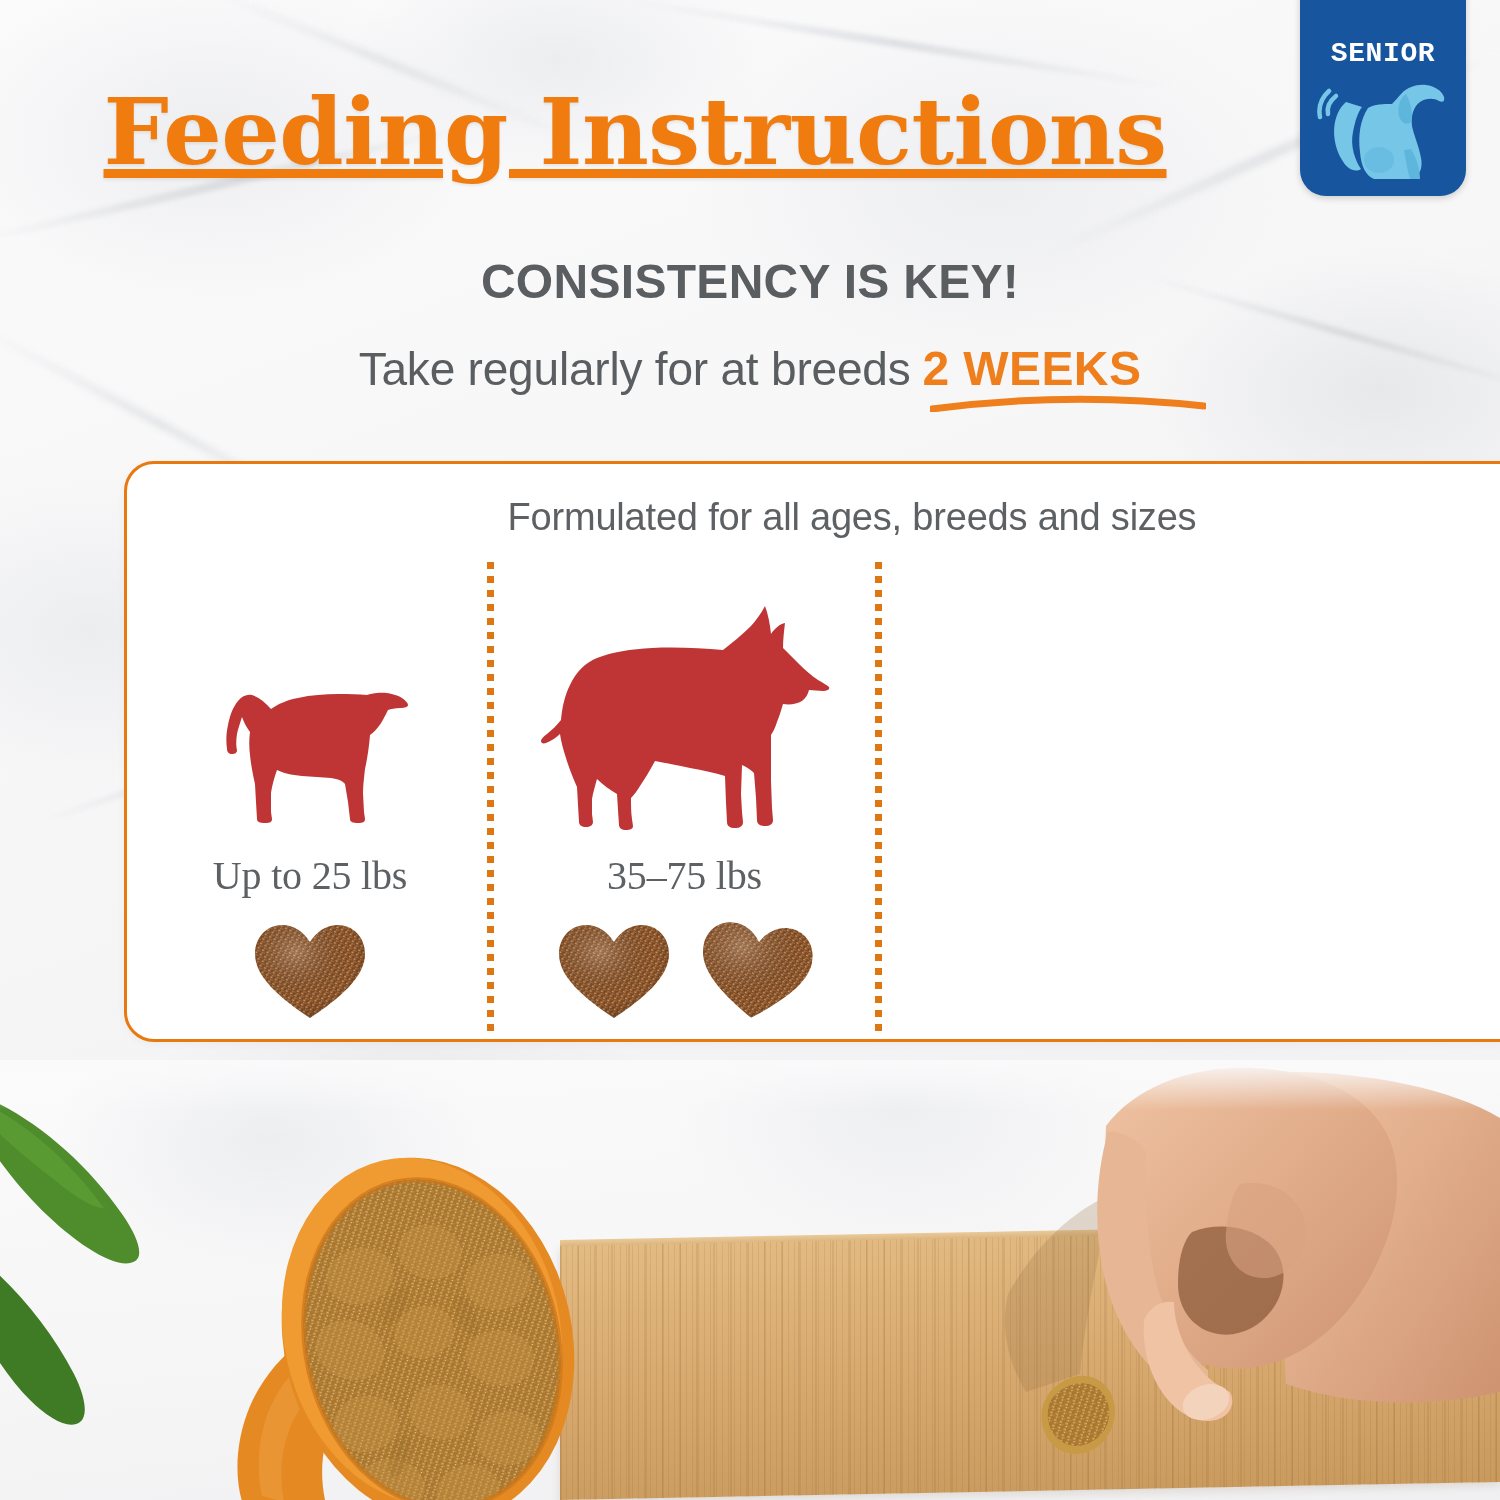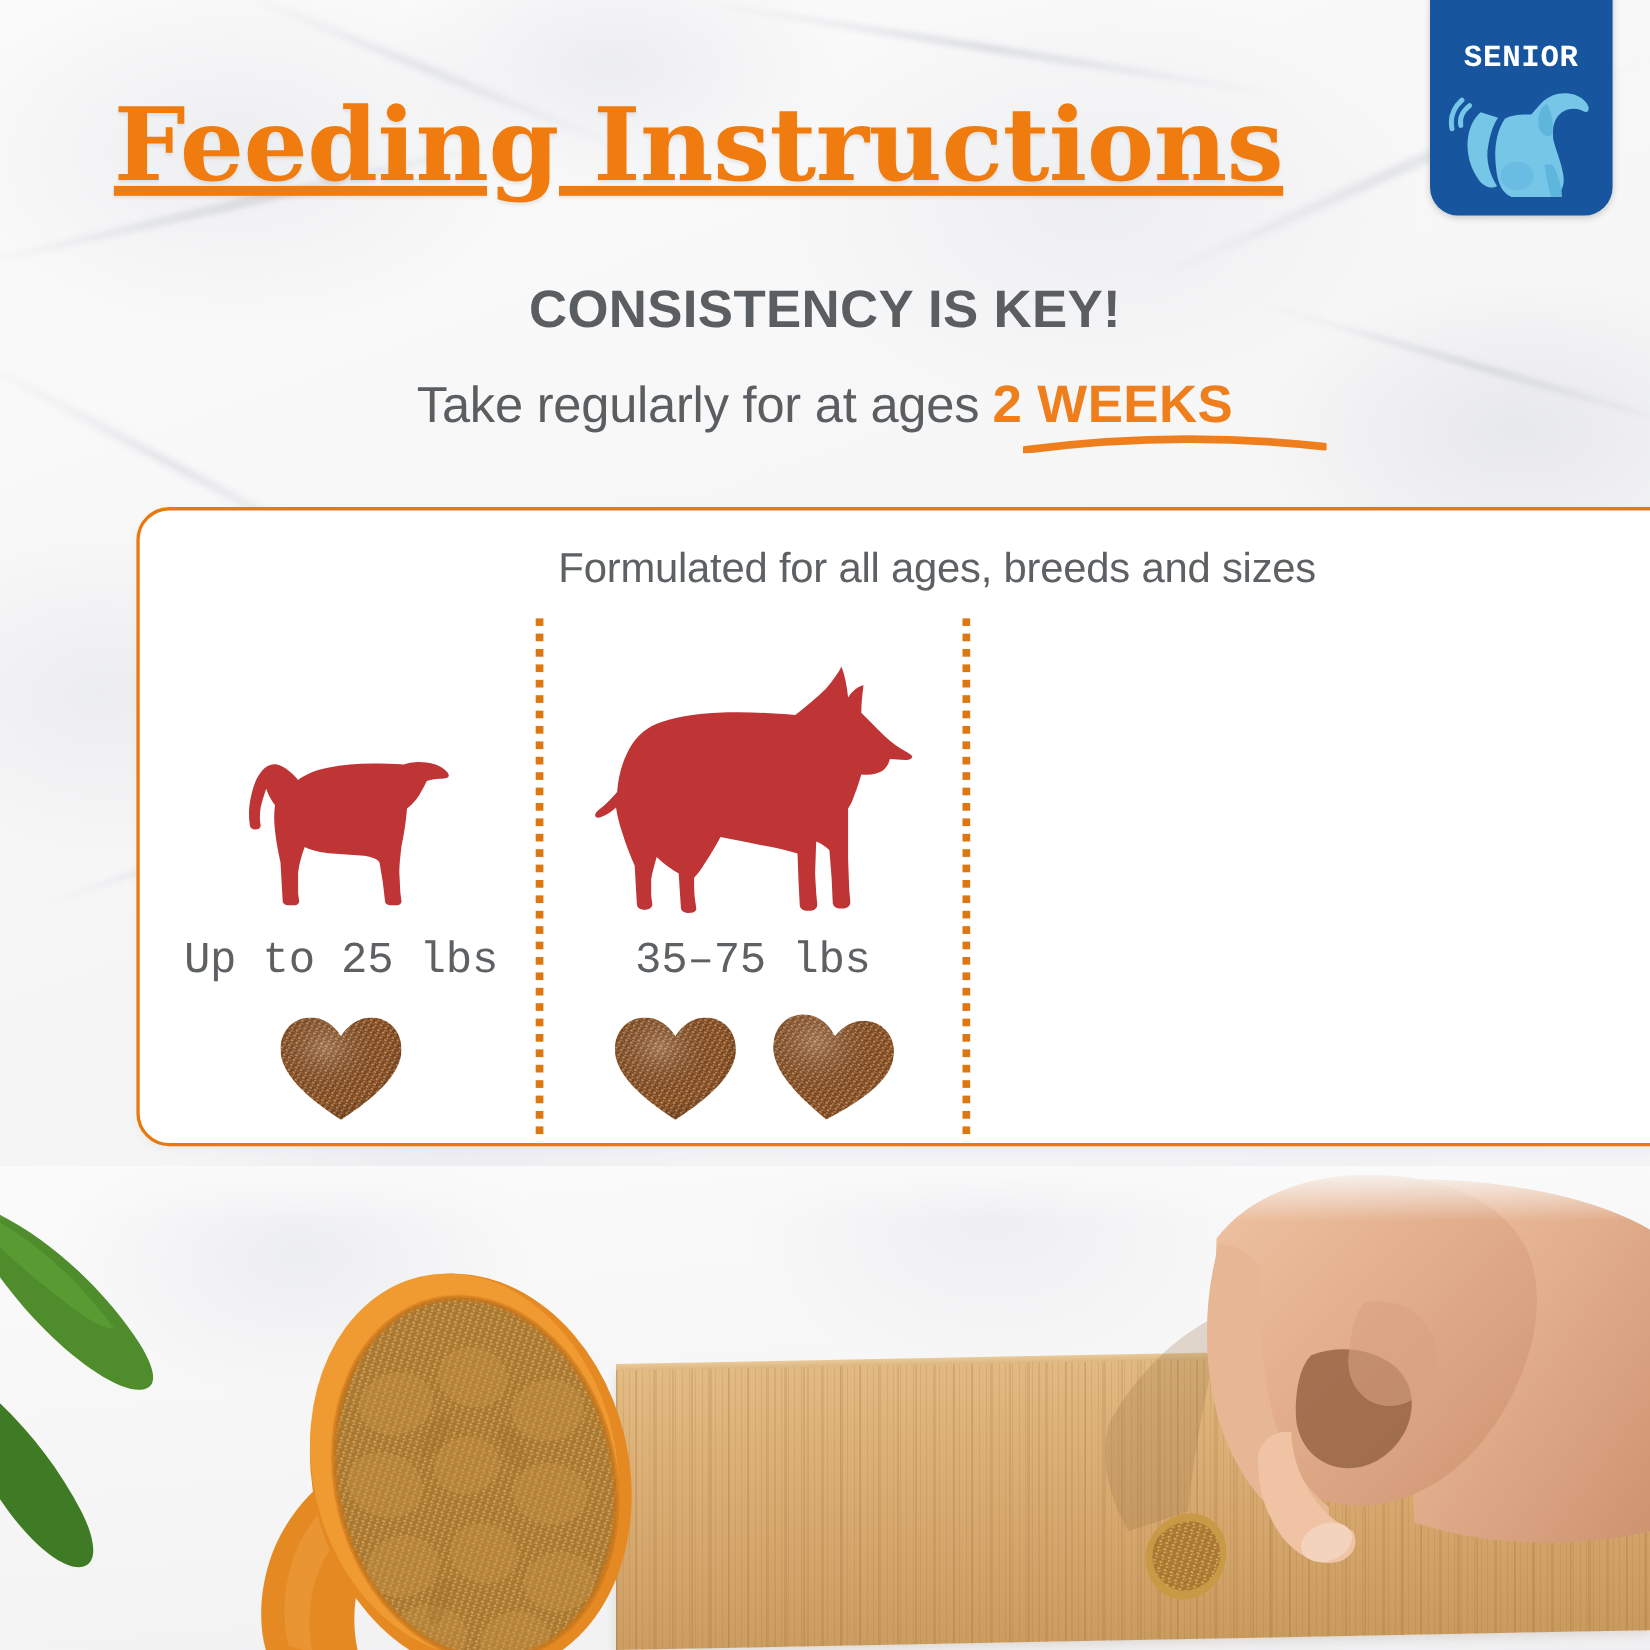--- a/index.html
+++ b/index.html
@@ -202,21 +202,21 @@
     align-items: flex-end;
     justify-content: center;
   }
   .size-label {
     position: absolute;
     left: 0;
     top: 348px;
     width: 100%;
     text-align: center;
     color: #5E6164;
-    font-family: Liberation Mono, monospace;
+    font-family: Liberation Serif, serif;
     font-size: 40px;
     letter-spacing: -0.2px;
   }
   .kibble-row {
     position: absolute;
     left: 0;
     top: 415px;
     width: 100%;
     display: flex;
     justify-content: center;
@@ -342,21 +342,21 @@
 
       <ellipse cx="63" cy="86" rx="15" ry="13" fill="#5FB6DC" opacity="0.55"></ellipse>
     </svg>
   </div>
 
   <div class="headline">Feeding Instructions</div>
 
   <div class="subhead">CONSISTENCY IS KEY!</div>
 
   <div class="tagline-wrap">
-    <span class="tagline-plain">Take regularly for at ages</span><span class="tagline-accent">2 WEEKS</span>
+    <span class="tagline-plain">Take regularly for at breeds</span><span class="tagline-accent">2 WEEKS</span>
   </div>
   <svg class="tagline-underline" viewBox="0 0 276 20">
     <path d="M2 17 Q138 -1 274 14" stroke="#EE7F1C" stroke-width="7" fill="none" stroke-linecap="round"></path>
   </svg>
 
   <div class="feeding-card">
 
     <div class="card-subtitle">Formulated for all ages, breeds and sizes</div>
 
     <div class="divider d1"></div>

